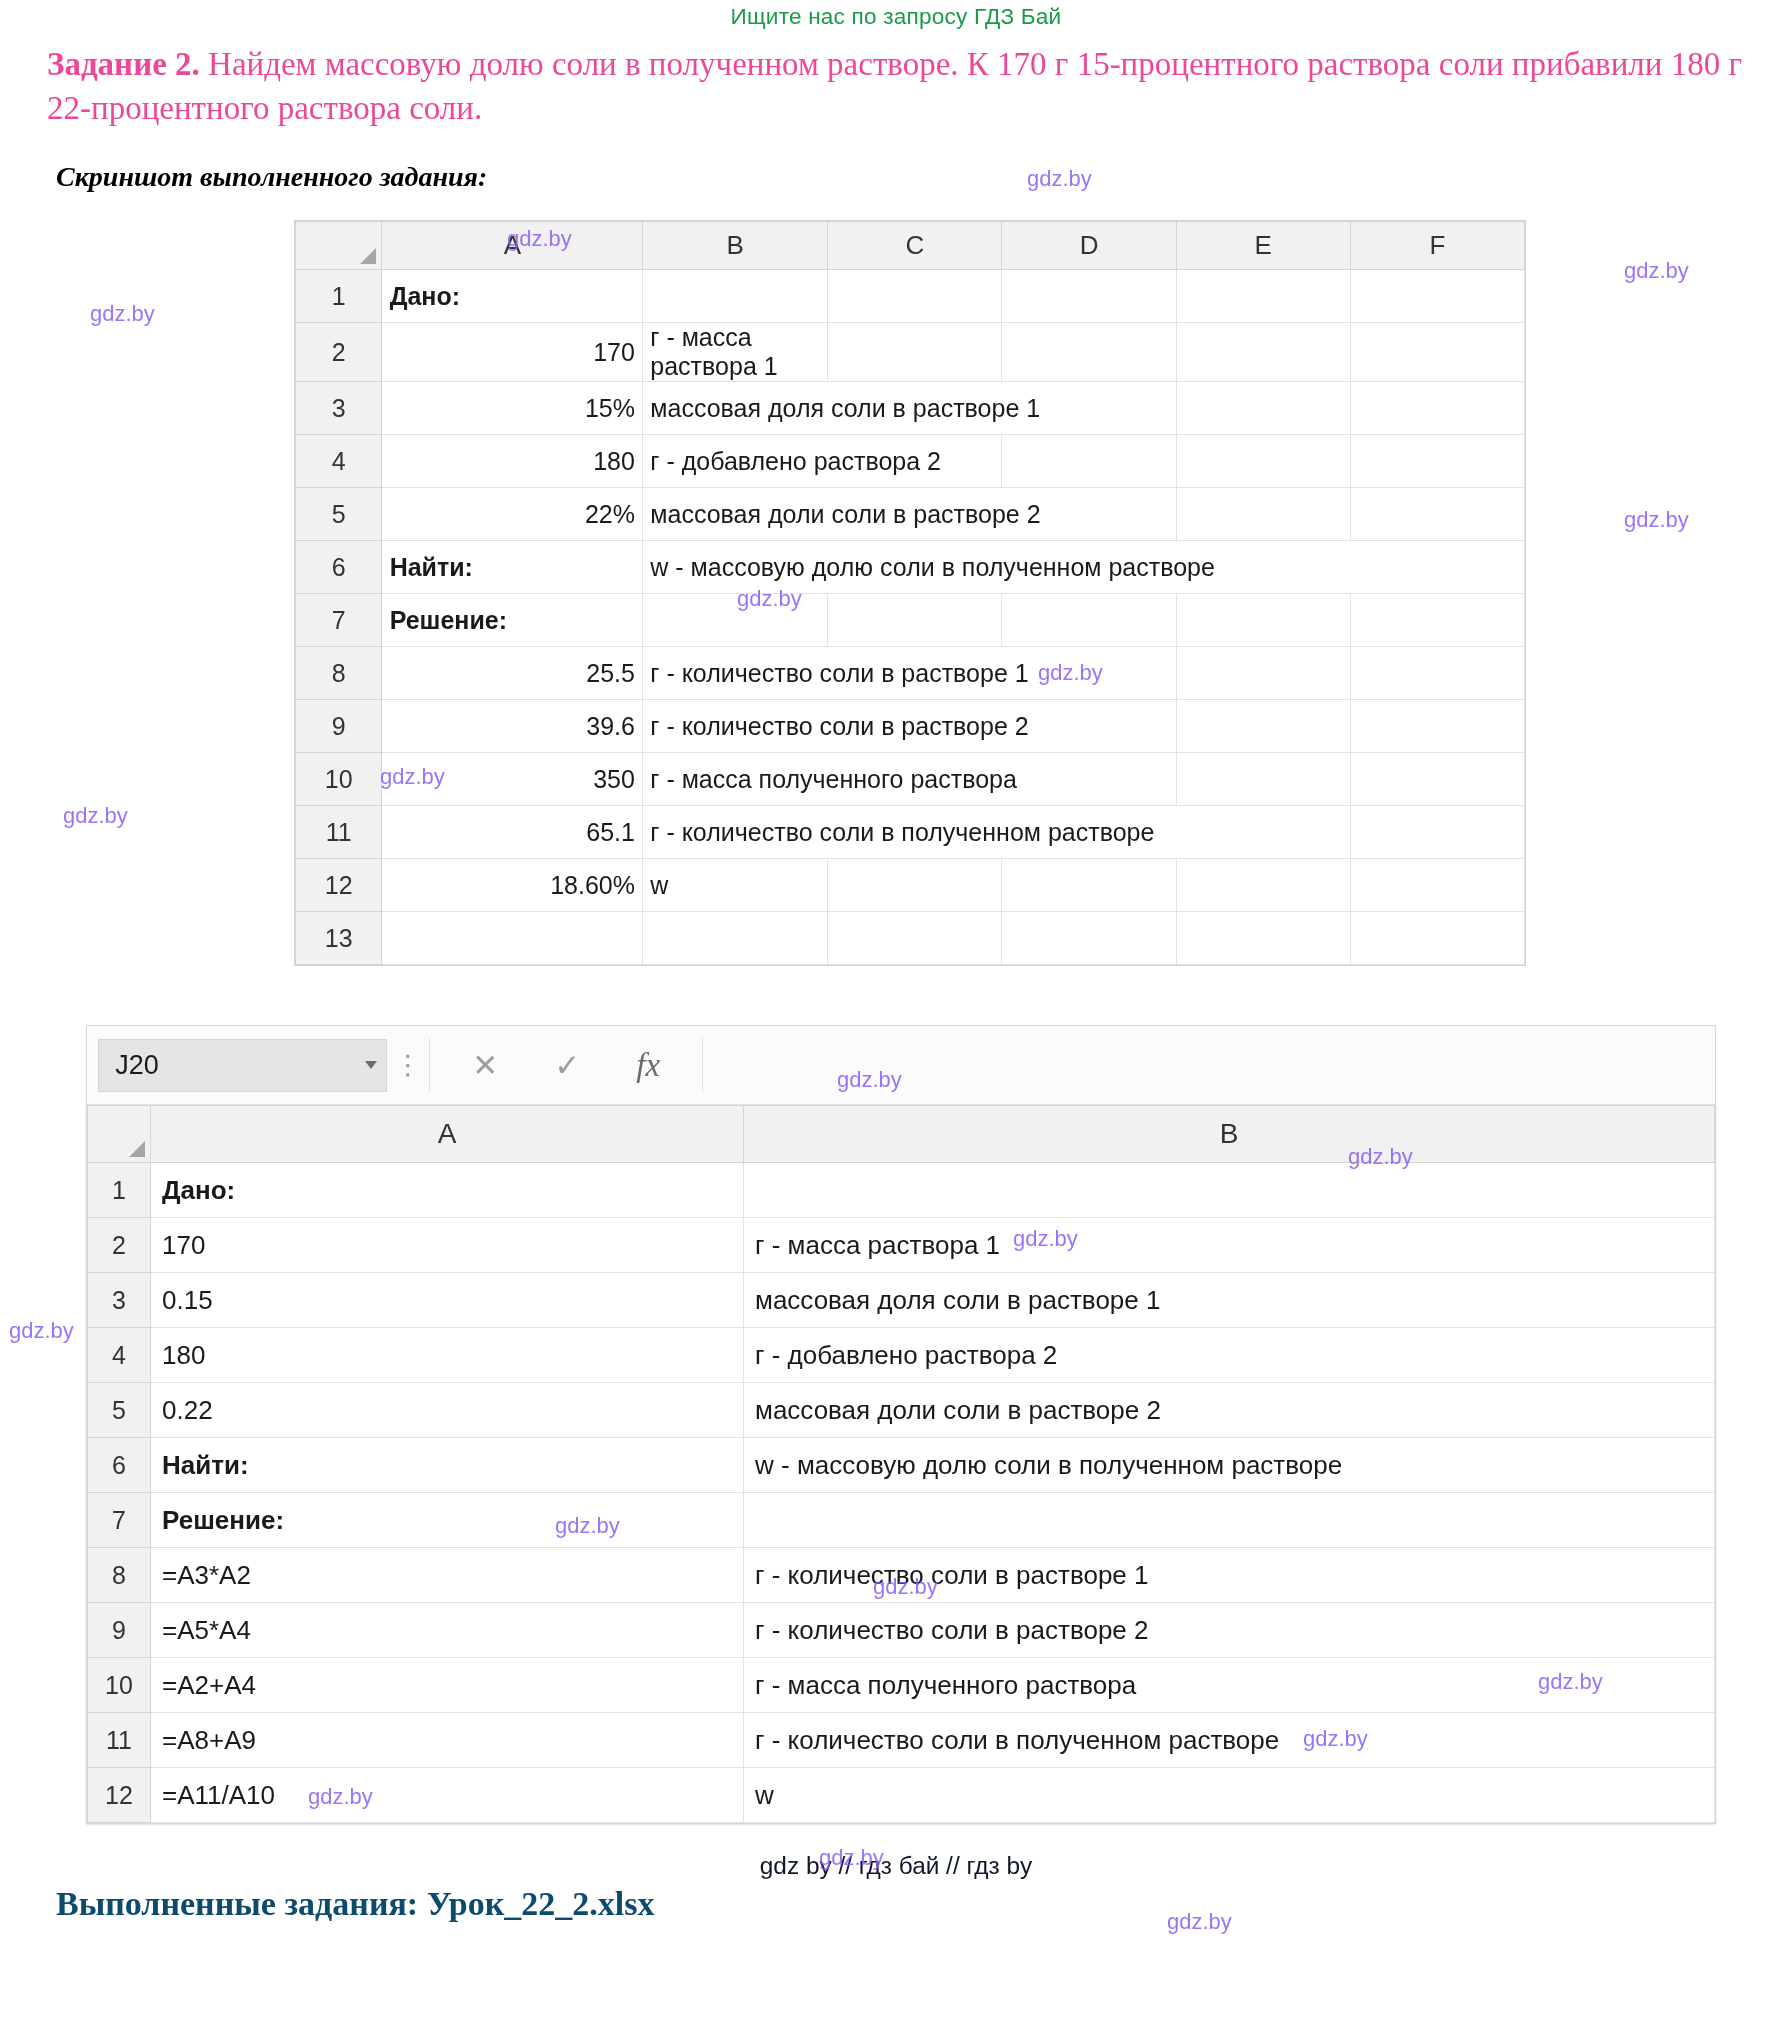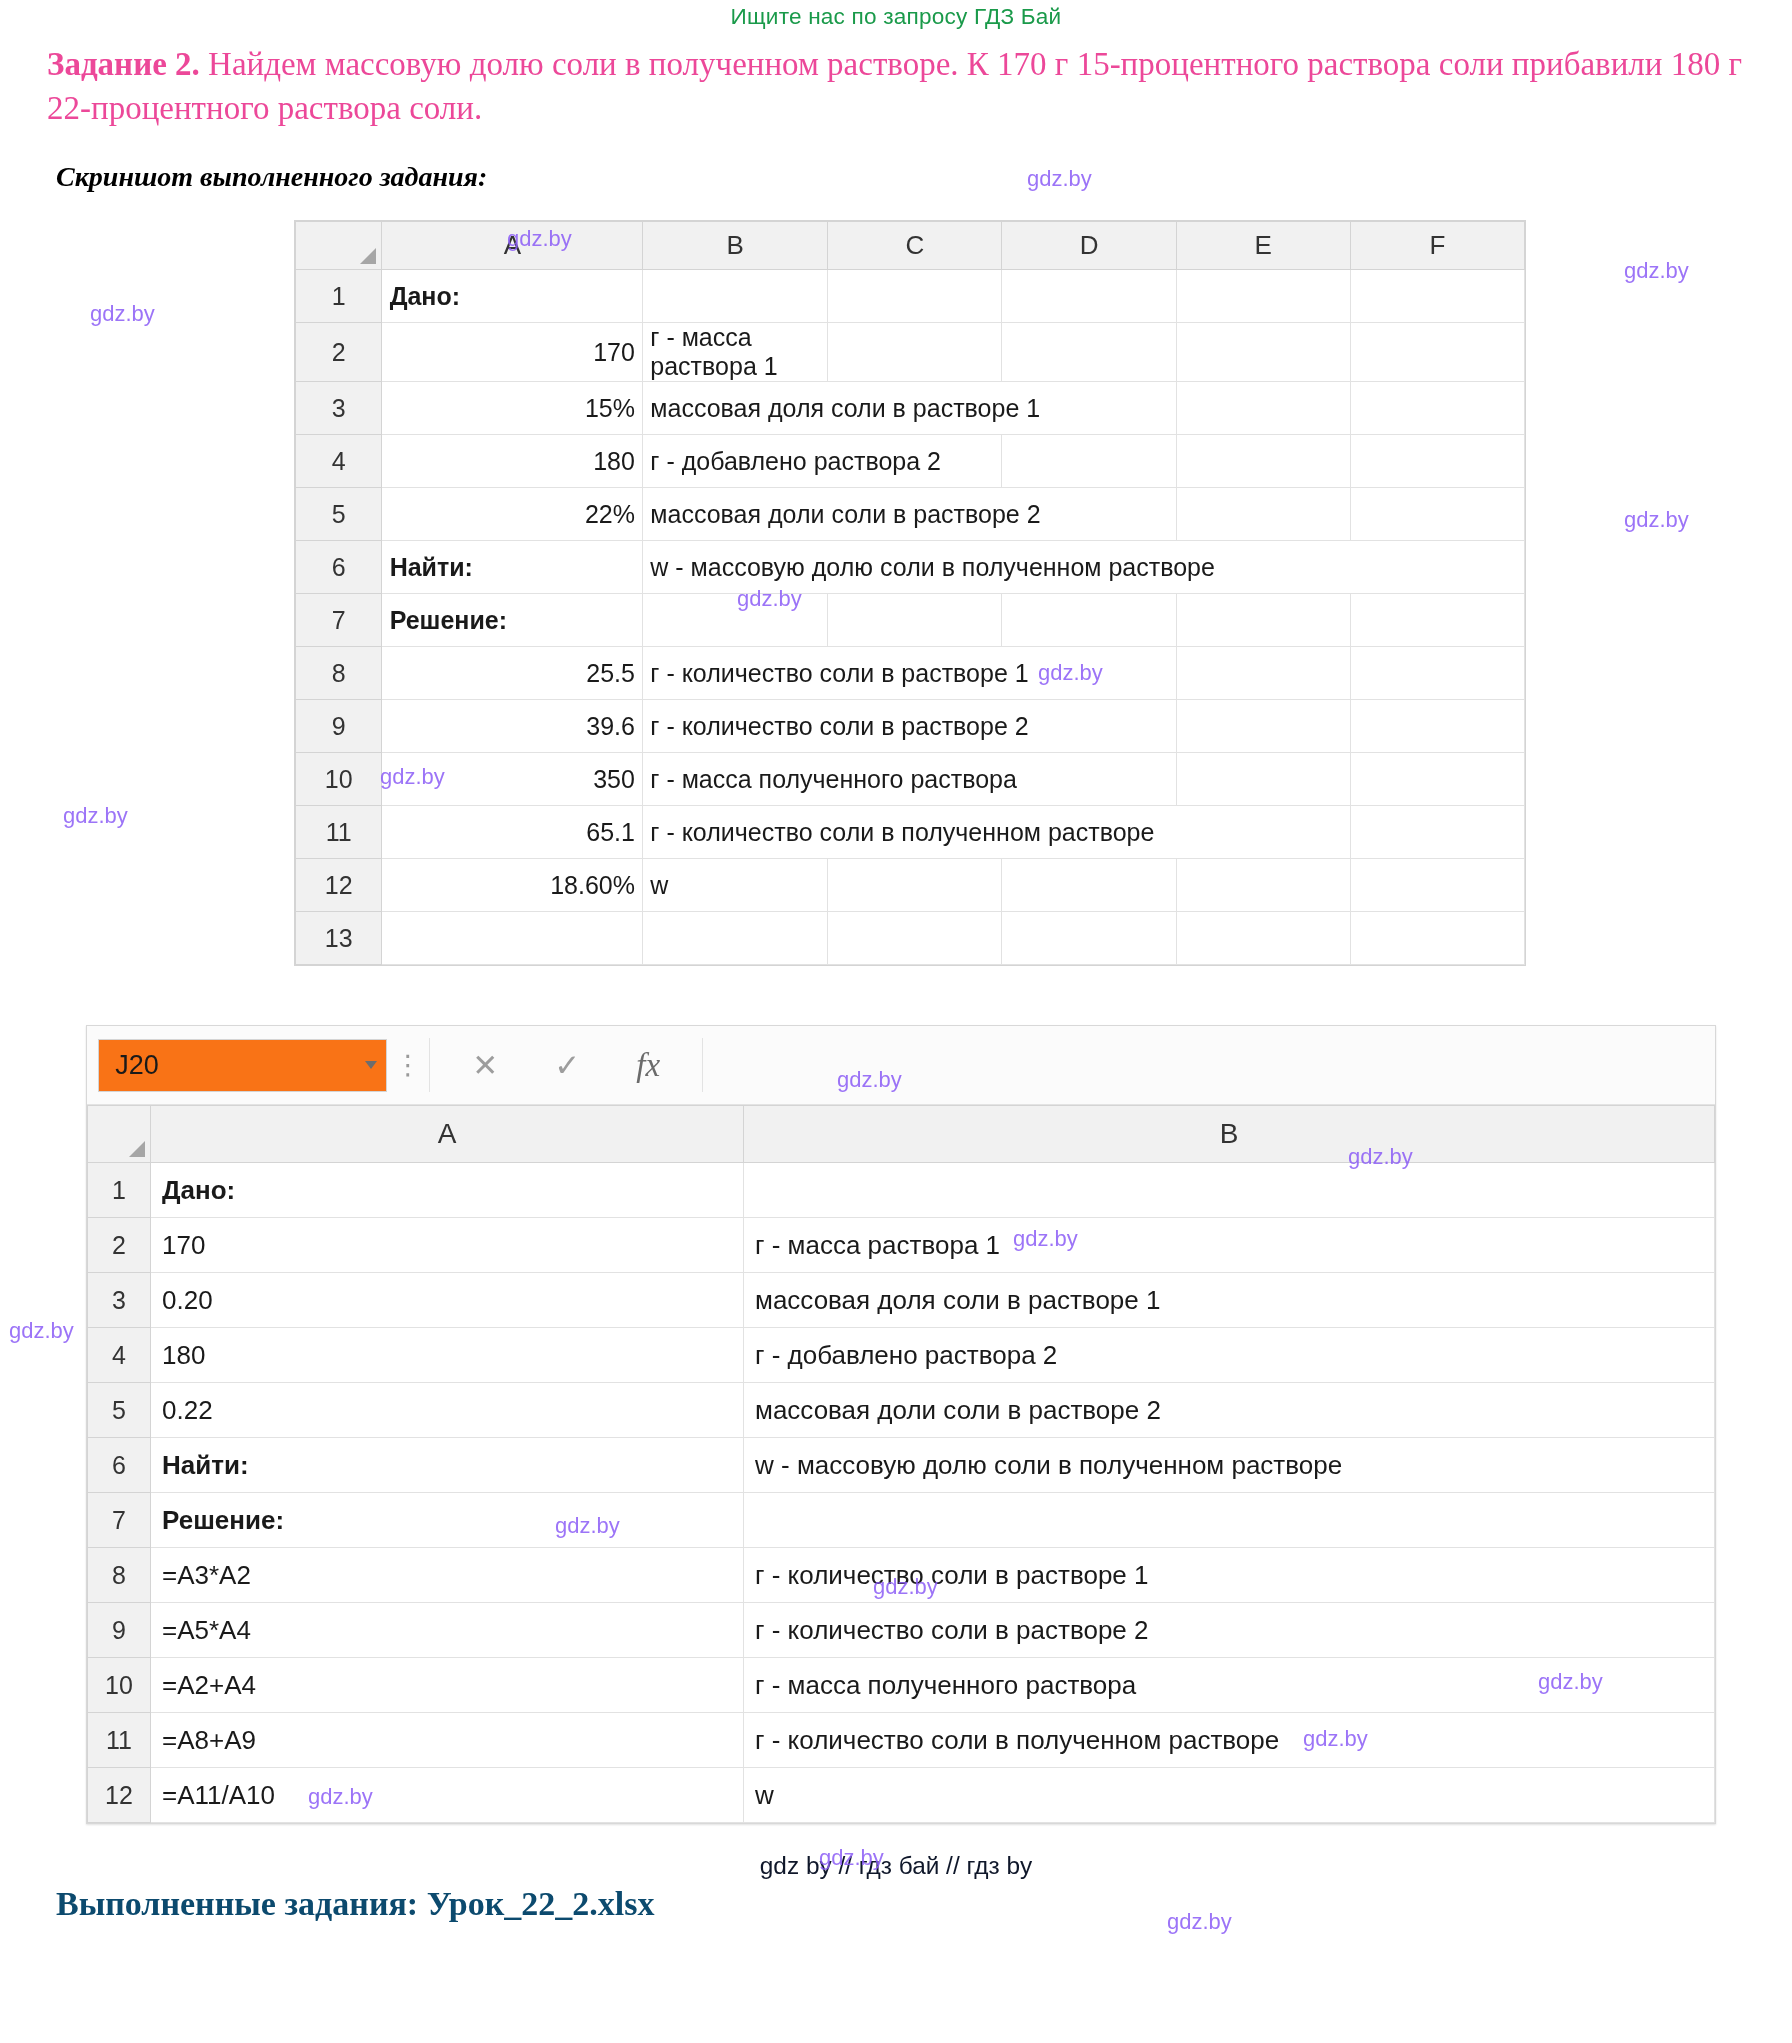--- a/index.html
+++ b/index.html
@@ -119,21 +119,21 @@
     align-items: center;
     height: 78px;
     background: #fbfbfb;
     border-bottom: 0.9px solid #e3e3e3;
     padding: 0 11px;
   }
   .namebox {
     width: 262px;
     height: 51px;
     border: 0.9px solid #d4d4d4;
-    background: #f97316;
+    background: #e5e5e5;
     display: flex;
     align-items: center;
     justify-content: space-between;
     padding: 0 9px 0 16.3px;
     font-size: 27px;
     color: #1a1a1a;
   }
   .namebox .caret {
     width: 0; height: 0;
     border-style: solid;
@@ -388,21 +388,21 @@
       <td class="bold-lbl">Дано:</td>
       <td></td>
     </tr>
     <tr>
       <td class="rowhdr">2</td>
       <td>170</td>
       <td>г - масса раствора 1</td>
     </tr>
     <tr>
       <td class="rowhdr">3</td>
-      <td>0.20</td>
+      <td>0.15</td>
       <td>массовая доля соли в растворе 1</td>
     </tr>
     <tr>
       <td class="rowhdr">4</td>
       <td>180</td>
       <td>г - добавлено раствора 2</td>
     </tr>
     <tr>
       <td class="rowhdr">5</td>
       <td>0.22</td>

